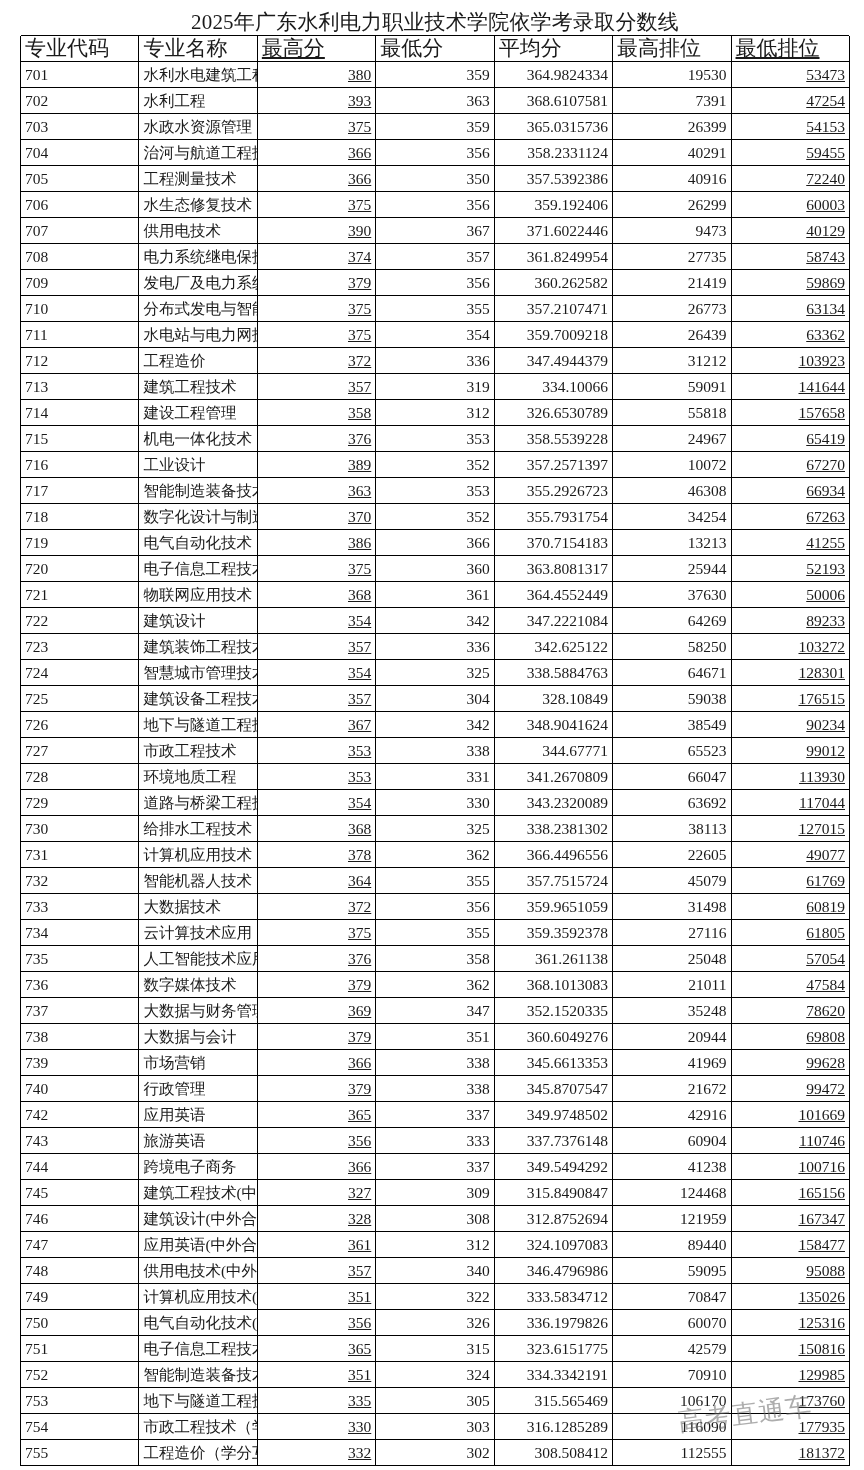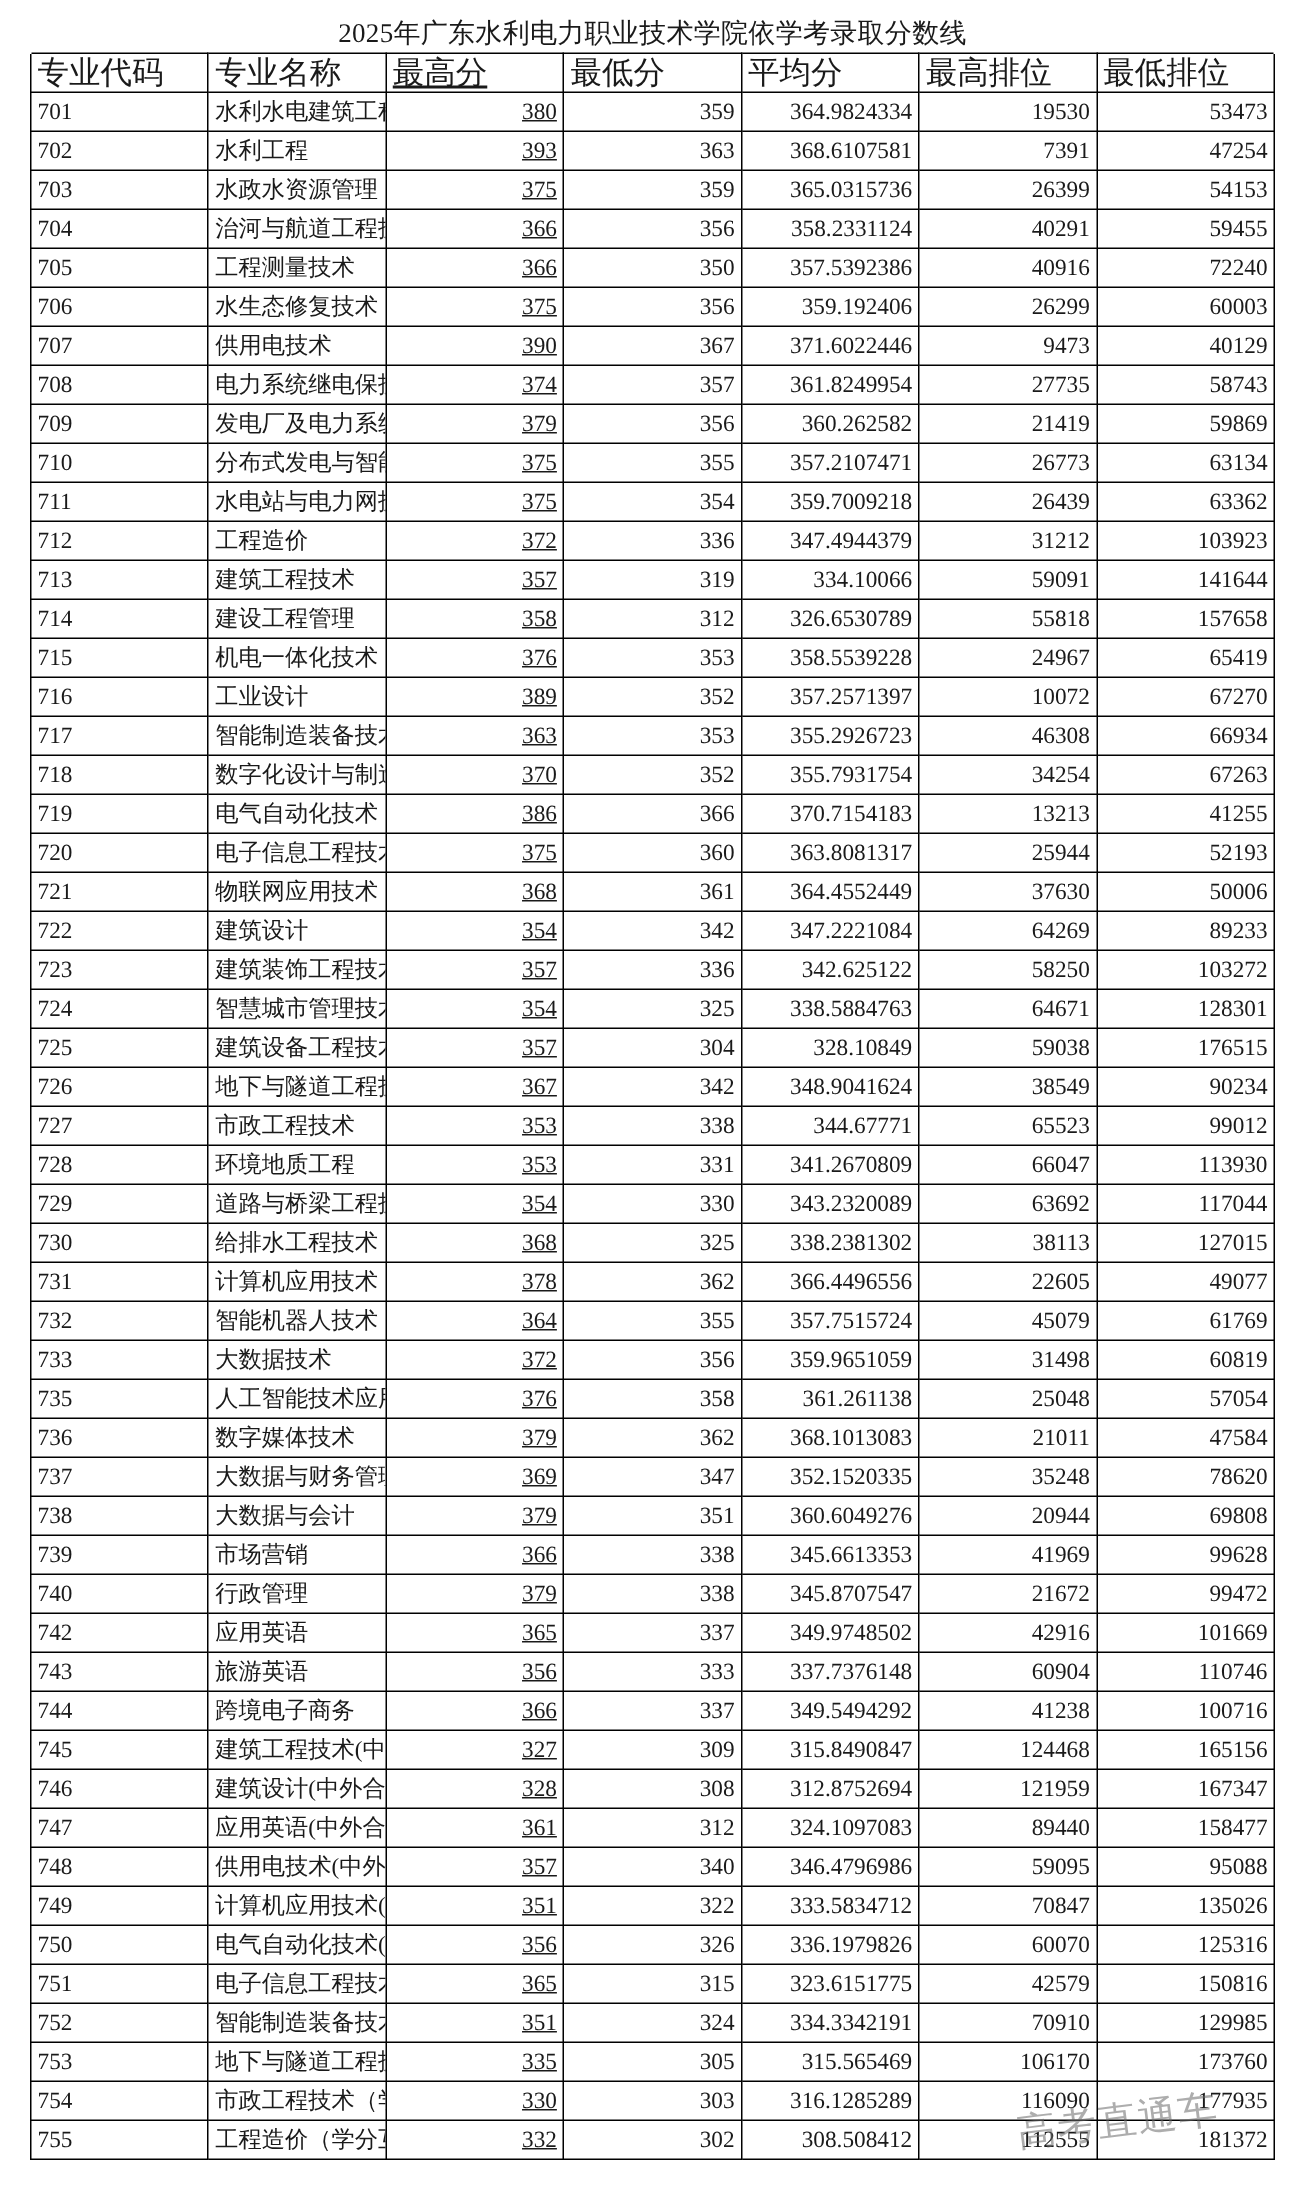--- a/index.html
+++ b/index.html
@@ -35,36 +35,36 @@
     font-weight: normal;
     white-space: nowrap;
     overflow: hidden;
     vertical-align: middle;
     background: #ffffff;
   }
   .title-cell {
     border: 1px solid #ffffff !important;
     border-bottom: none !important;
     text-align: center;
-    font-size: 18px;
+    font-size: 21px;
     height: 30px;
     line-height: 30px;
     letter-spacing: 0.2px;
   }
   thead th {
     text-align: left;
     font-size: 21px;
   }
   .c-code   { width: 78px;  text-align: left; }
   .c-name   { width: 242px; text-align: left; }
   .c-high   { width: 64px;  text-align: right; text-decoration: underline; }
   .c-low    { width: 62px;  text-align: right; }
   .c-avg    { width: 139px; text-align: right; }
   .c-hrank  { width: 100px; text-align: right; }
-  .c-lrank  { width: 98px;  text-align: right; }
+  .c-lrank  { width: 98px;  text-align: right; text-decoration: underline; }
 
   thead th.c-high, thead th.c-low, thead th.c-avg,
   thead th.c-hrank, thead th.c-lrank { text-align: left; }
 
   tbody td.c-code { text-align: left; }
   tbody td.c-name { text-align: left; }
 
   #watermark {
     position: absolute;
     left: 676px;
@@ -390,20 +390,29 @@
         <tr>
           <td class="c-code">733</td>
           <td class="c-name">大数据技术</td>
           <td class="c-high">372</td>
           <td class="c-low">356</td>
           <td class="c-avg">359.9651059</td>
           <td class="c-hrank">31498</td>
           <td class="c-lrank">60819</td>
         </tr>
         <tr>
+          <td class="c-code">734</td>
+          <td class="c-name">云计算技术应用</td>
+          <td class="c-high">375</td>
+          <td class="c-low">355</td>
+          <td class="c-avg">359.3592378</td>
+          <td class="c-hrank">27116</td>
+          <td class="c-lrank">61805</td>
+        </tr>
+        <tr>
           <td class="c-code">735</td>
           <td class="c-name">人工智能技术应用</td>
           <td class="c-high">376</td>
           <td class="c-low">358</td>
           <td class="c-avg">361.261138</td>
           <td class="c-hrank">25048</td>
           <td class="c-lrank">57054</td>
         </tr>
         <tr>
           <td class="c-code">736</td>

